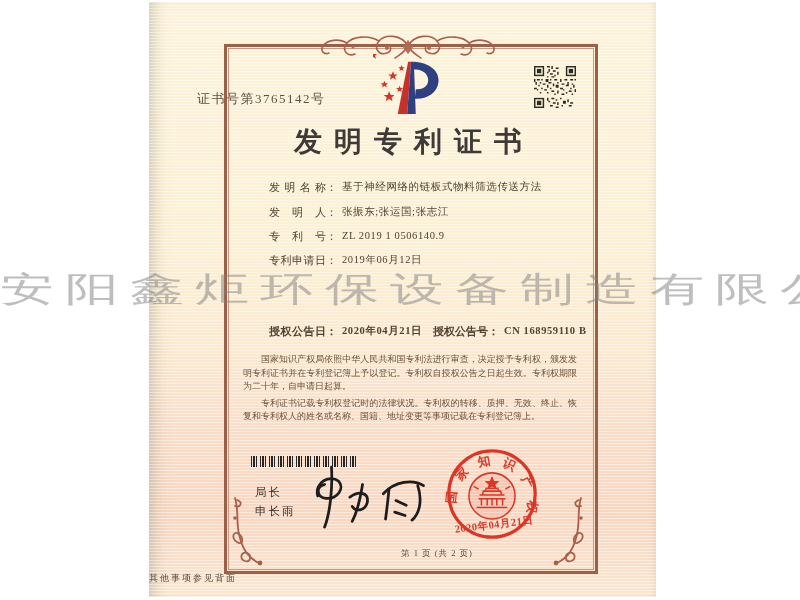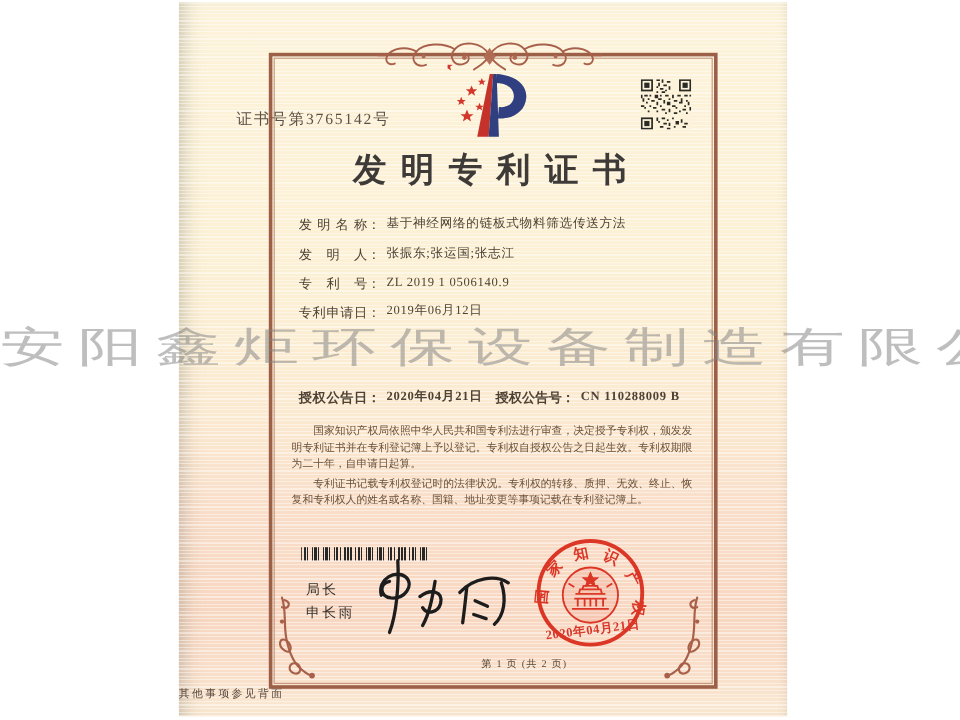--- a/index.html
+++ b/index.html
@@ -23,21 +23,21 @@
   .oc-left{left:80px;top:494px;}
   .oc-right{left:400px;top:494px;transform:scaleX(-1);}
   .cert-no{position:absolute;left:48px;top:60px;font-size:13px;letter-spacing:1.5px;color:#5c5146;margin-top:28px;}
   .logo{position:absolute;left:224px;top:52px;width:76px;height:78px;}
   .qr{position:absolute;left:385px;top:64px;width:42px;height:42px;}
   .title{
     position:absolute;left:75px;top:121px;width:368px;text-align:center;
     font-size:28px;font-weight:700;letter-spacing:12px;padding-left:12px;box-sizing:border-box;color:#3d3a38;
   }
   .fieldrow{position:absolute;left:100px;width:335px;font-size:11px;color:#4e4233;}
-  .flabel{display:inline-block;width:57px;text-align:justify;text-align-last:justify;vertical-align:top;letter-spacing:0;}
+  .flabel{display:inline-block;width:57px;text-align:justify;text-align-last:justify;vertical-align:top;letter-spacing:0;margin-left:20px;}
   .fcolon{display:inline-block;margin-right:5px;vertical-align:top;}
   .fvalue{display:inline-block;font-size:10.5px;letter-spacing:.6px;max-width:262px;vertical-align:top;line-height:13px;}
   .r1{top:178px;} .r2{top:203px;} .r3{top:227px;} .r4{top:251px;} .r5{top:276px;} .r6{top:302px;} .r7{top:322px;font-weight:bold;}
   .g2{position:absolute;left:164px;top:0;white-space:nowrap;}
   .g2 .flabel{width:55px;}
   .legal{position:absolute;left:94px;top:351px;width:334px;font-size:9px;line-height:13.6px;
     color:#6a5038;text-align:justify;}
   .legal p{margin:0 0 3px 0;text-indent:2em;}
   .barcode{position:absolute;left:102px;top:454px;width:108px;height:11px;
     background:repeating-linear-gradient(90deg,#262626 0 1px,rgba(0,0,0,0) 1px 2px,#262626 2px 4px,rgba(0,0,0,0) 4px 5px,#262626 5px 6px,rgba(0,0,0,0) 6px 9px);}
@@ -145,21 +145,21 @@
   </div>
   <div class="fieldrow r3">
     <span class="flabel">专利号</span><span class="fcolon">：</span><span class="fvalue">ZL 2019 1 0506140.9</span>
   </div>
   <div class="fieldrow r4">
     <span class="flabel">专利申请日</span><span class="fcolon">：</span><span class="fvalue">2019年06月12日</span>
   </div>
   <div class="fieldrow r7">
     <span class="flabel">授权公告日</span><span class="fcolon">：</span><span class="fvalue">2020年04月21日</span>
     <span class="g2">
-      <span class="flabel">授权公告号</span><span class="fcolon">：</span><span class="fvalue">CN 110288009 B</span>
+      <span class="flabel">授权公告号</span><span class="fcolon">：</span><span class="fvalue">CN 168959110 B</span>
     </span>
   </div>
 
   <div class="legal">
     <p>国家知识产权局依照中华人民共和国专利法进行审查，决定授予专利权，颁发发明专利证书并在专利登记簿上予以登记。专利权自授权公告之日起生效。专利权期限为二十年，自申请日起算。</p>
     <p>专利证书记载专利权登记时的法律状况。专利权的转移、质押、无效、终止、恢复和专利权人的姓名或名称、国籍、地址变更等事项记载在专利登记簿上。</p>
   </div>
 
   <div class="barcode"></div>
 

